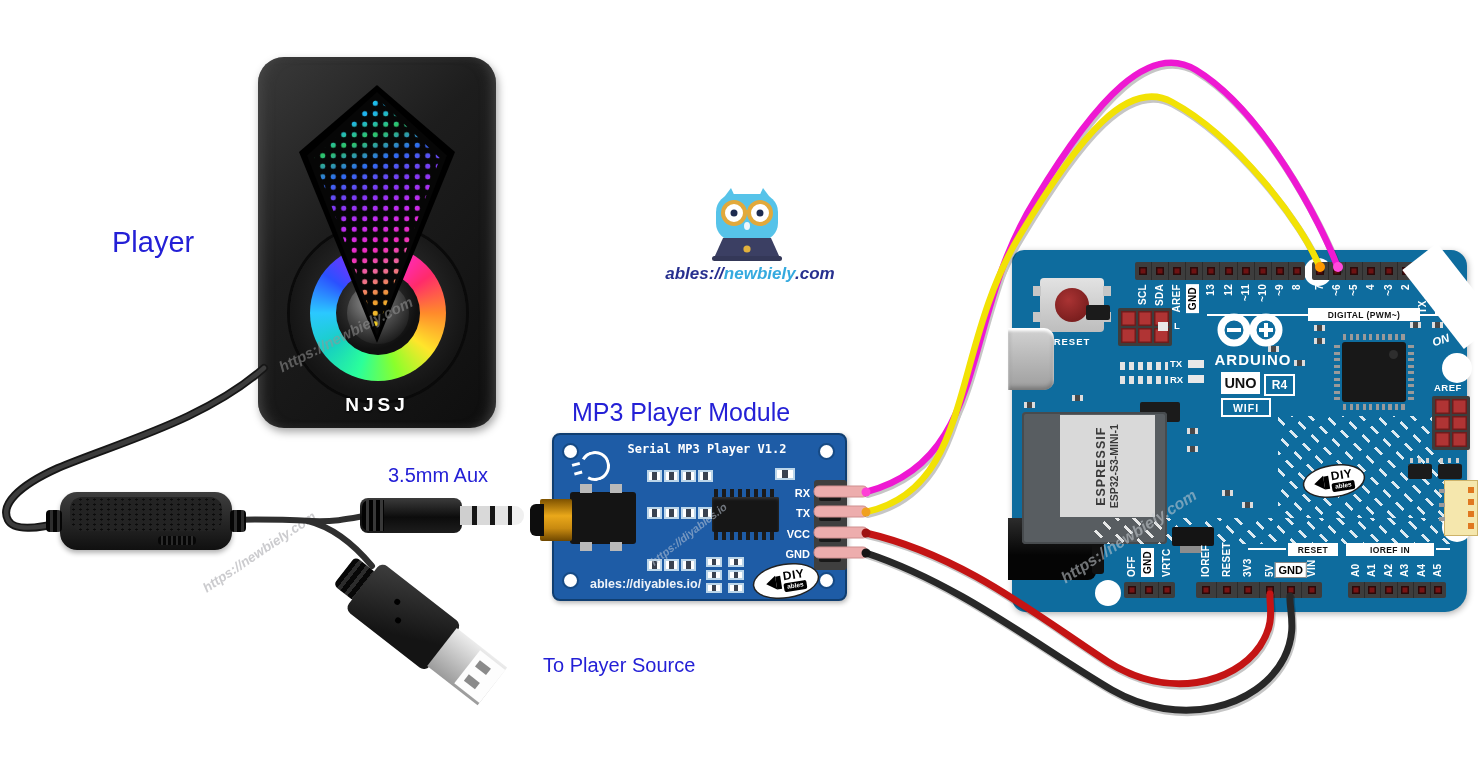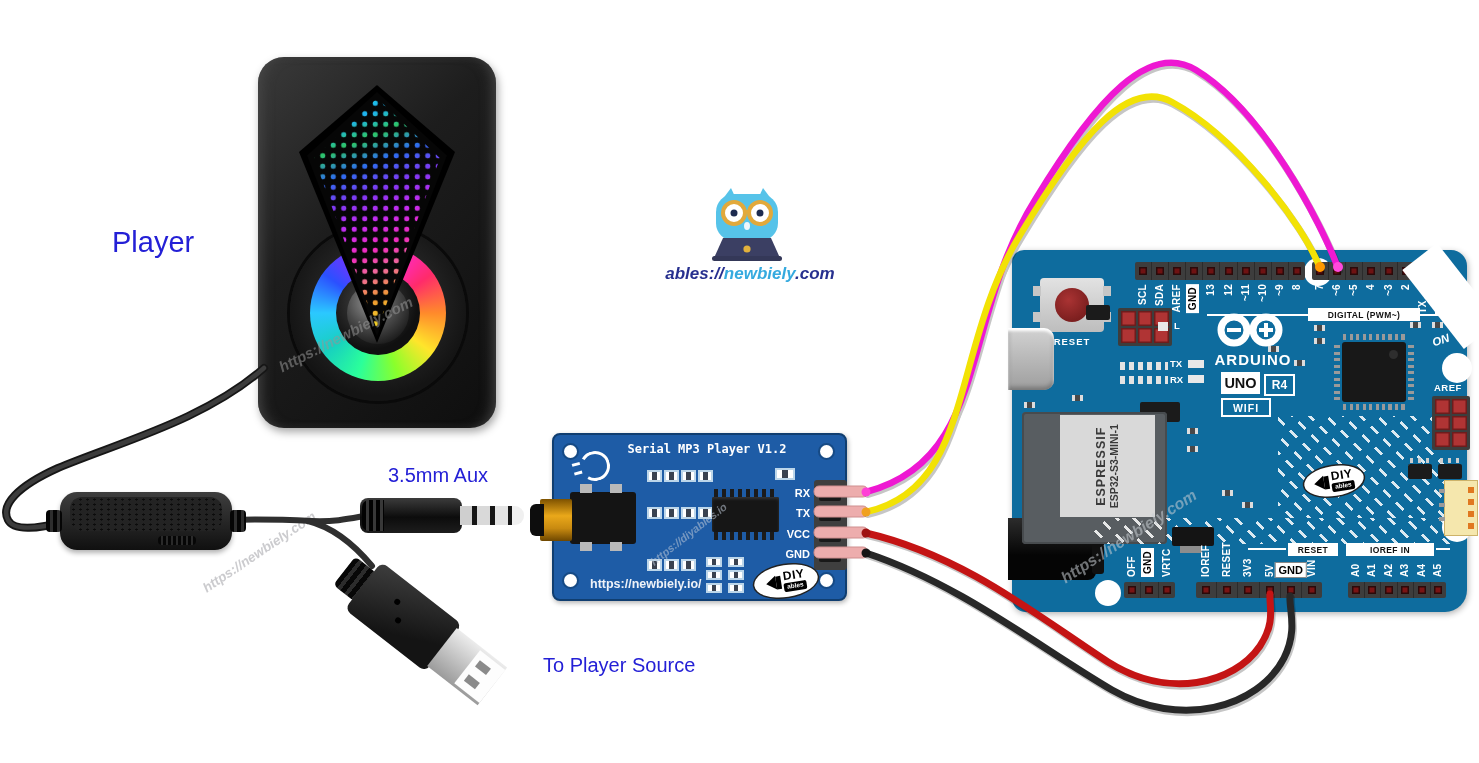--- a/index.html
+++ b/index.html
@@ -219,20 +219,21 @@
   <div id="speaker" class="abs">
     <div class="woofer">
       <div class="rgbring"></div>
       <div class="dome"></div>
     </div>
     <div class="kite">
       <div class="frame"></div>
         <div class="screen"></div>
         <div class="dots"></div>
     </div>
+    <div id="speaker-brand">NJSJ</div>
   </div>
 
   <div id="mp3" class="abs">
     <div class="hole" style="left:10px;top:10px;"></div>
     <div class="hole" style="left:266px;top:10px;"></div>
     <div class="hole" style="left:10px;top:139px;"></div>
     <div class="hole" style="left:266px;top:139px;"></div>
     <div id="mp3-title">Serial MP3 Player V1.2</div>
     <div class="crescent"></div>
 
@@ -271,21 +272,21 @@
       <div class="slot" style="top:8px;"></div>
         <div class="slot" style="top:28px;"></div>
       <div class="slot" style="top:49px;"></div>
         <div class="slot" style="top:69px;"></div>
     </div>
     <div class="mp3-pin-label" style="left:208px;top:52px;">RX</div>
     <div class="mp3-pin-label" style="left:208px;top:72px;">TX</div>
     <div class="mp3-pin-label" style="left:208px;top:93px;">VCC</div>
     <div class="mp3-pin-label" style="left:208px;top:113px;">GND</div>
 
-    <div id="mp3-url">https://newbiely.io/</div>
+    <div id="mp3-url">ables://diyables.io/</div>
     <div class="dlogo" style="left:200px;top:130px;width:64px;height:32px;">
       <span class="dl-tri"></span>
       <span class="dl-rect"></span>
       <div class="dl-txt">
           <span class="dl-main">DIY</span>
         <span class="dl-sub">ables</span>
         </div>
     </div>
   </div>
 
@@ -627,15 +628,16 @@
     <ellipse cx="45" cy="40" rx="3" ry="4" fill="#eef6fb"></ellipse>
     <path d="M21 52 L69 52 L78 72 L12 72 Z" fill="#3b3f63"></path>
     <circle cx="45" cy="63" r="3.6" fill="#e2b13c"></circle>
     <rect x="10" y="70" width="70" height="5" rx="2.5" fill="#343858"></rect>
   </svg>
   <div id="brand">
     <span class="p1">ables://</span><span class="p2">newbiely</span><span class="p3">.com</span>
   </div>
 
   <div id="speaker-label" class="blabel">Player</div>
+  <div id="mp3-label" class="blabel">MP3 Player Module</div>
   <div id="aux-label" class="blabel">3.5mm Aux</div>
   <div id="power-label" class="blabel">To Player Source</div>
 </div>
 
 </body></html>

